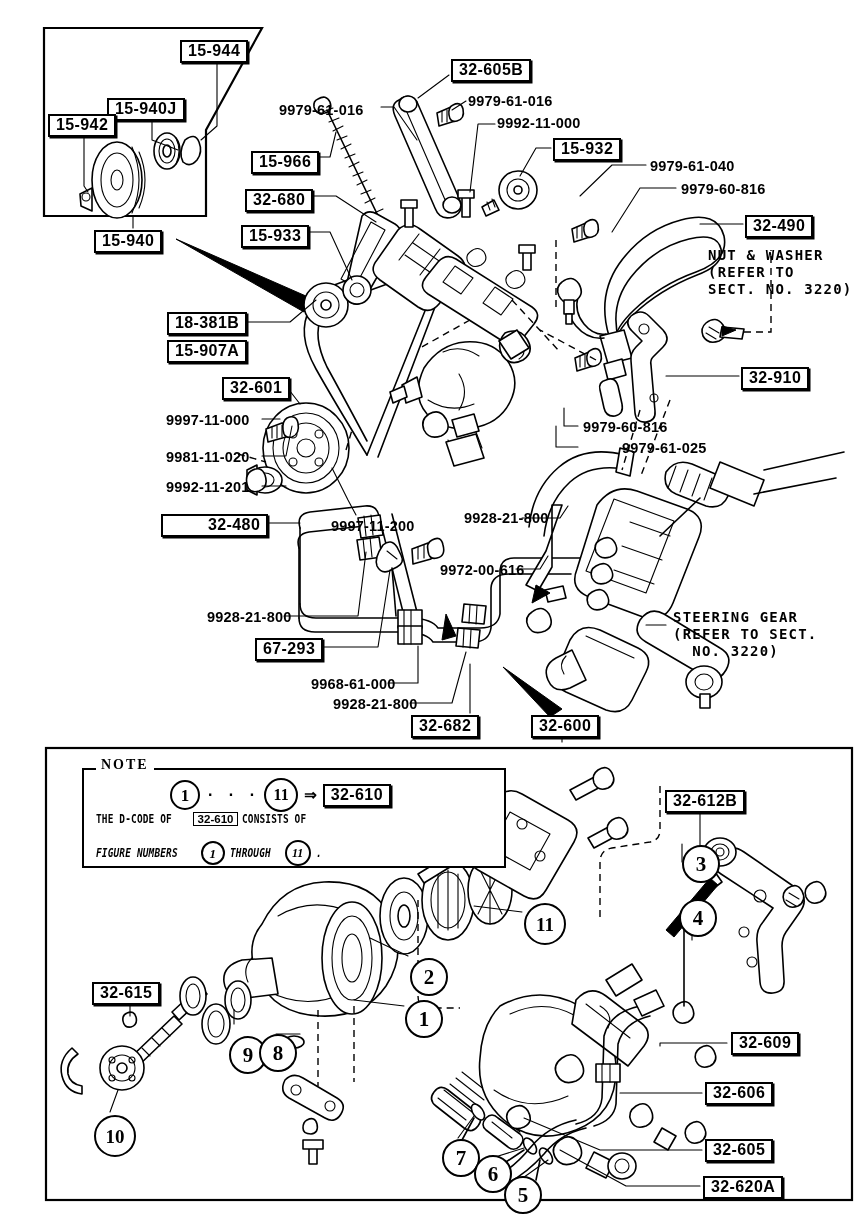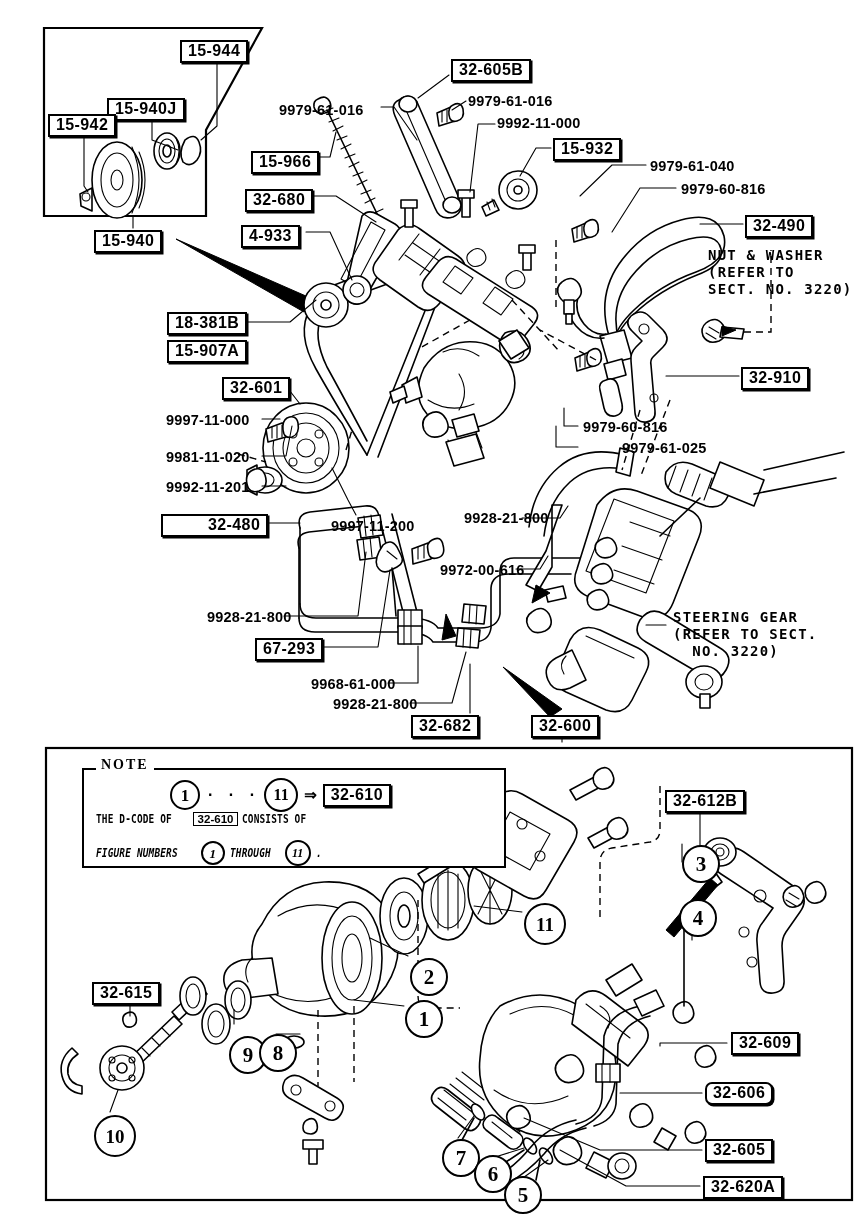--- a/index.html
+++ b/index.html
@@ -505,21 +505,21 @@
   </svg>
 
   <div class="pnum" style="left:180px;top:40px;">15-944</div>
   <div class="pnum" style="left:107px;top:98px;">15-940J</div>
   <div class="pnum" style="left:48px;top:114px;">15-942</div>
   <div class="pnum" style="left:94px;top:230px;">15-940</div>
   <div class="pnum" style="left:451px;top:59px;">32-605B</div>
   <div class="pnum" style="left:553px;top:138px;">15-932</div>
   <div class="pnum" style="left:251px;top:151px;">15-966</div>
   <div class="pnum" style="left:245px;top:189px;">32-680</div>
-  <div class="pnum" style="left:241px;top:225px;">4-933</div>
+  <div class="pnum" style="left:241px;top:225px;">15-933</div>
   <div class="pnum" style="left:745px;top:215px;">32-490</div>
   <div class="pnum" style="left:741px;top:367px;">32-910</div>
   <div class="pnum" style="left:167px;top:312px;">18-381B</div>
   <div class="pnum" style="left:167px;top:340px;">15-907A</div>
   <div class="pnum" style="left:174px;top:377px;margin-left:48px;">32-601</div>
   <div class="pnum" style="left:161px;top:514px;padding-left:45px;">32-480</div>
   <div class="pnum" style="left:255px;top:638px;">67-293</div>
   <div class="pnum" style="left:411px;top:715px;">32-682</div>
   <div class="pnum" style="left:531px;top:715px;">32-600</div>
 
@@ -568,21 +568,21 @@
     <span class="noteline" style="position:relative;">FIGURE NUMBERS</span>
     <span class="circ s1" style="position:relative;width:20px;height:20px;font-size:13px;border-width:2px;">1</span>
     <span class="noteline" style="position:relative;">THROUGH</span>
     <span class="circ s1" style="position:relative;width:22px;height:22px;font-size:12px;border-width:2px;">11</span>
     <span class="noteline" style="position:relative;">.</span>
   </div>
 
   <div class="pnum" style="left:665px;top:790px;">32-612B</div>
   <div class="pnum" style="left:92px;top:982px;">32-615</div>
   <div class="pnum" style="left:731px;top:1032px;">32-609</div>
-  <div class="pnum" style="left:705px;top:1082px;border-radius:7px;">32-606</div>
+  <div class="pnum" style="left:705px;top:1082px;">32-606</div>
   <div class="pnum" style="left:705px;top:1139px;">32-605</div>
   <div class="pnum" style="left:703px;top:1176px;">32-620A</div>
 
   <div class="circ big2" style="left:524px;top:903px;">11</div>
   <div class="circ big" style="left:682px;top:845px;">3</div>
   <div class="circ big" style="left:679px;top:899px;">4</div>
   <div class="circ big" style="left:410px;top:958px;">2</div>
   <div class="circ big" style="left:405px;top:1000px;">1</div>
   <div class="circ big" style="left:229px;top:1036px;">9</div>
   <div class="circ big" style="left:259px;top:1034px;">8</div>

